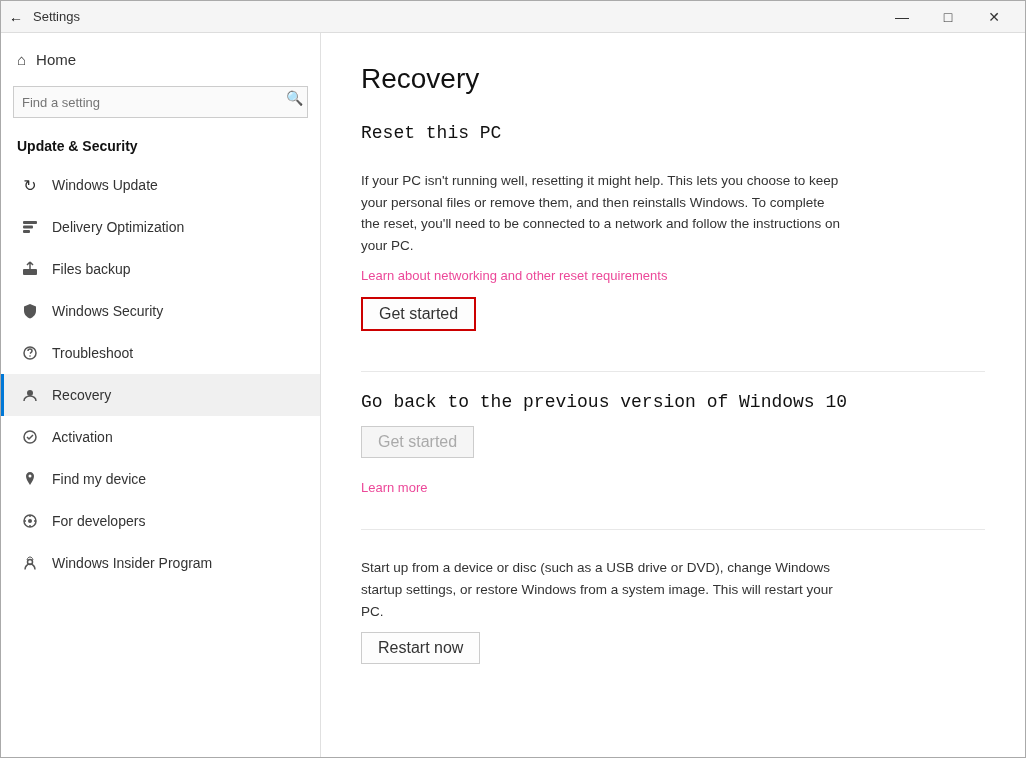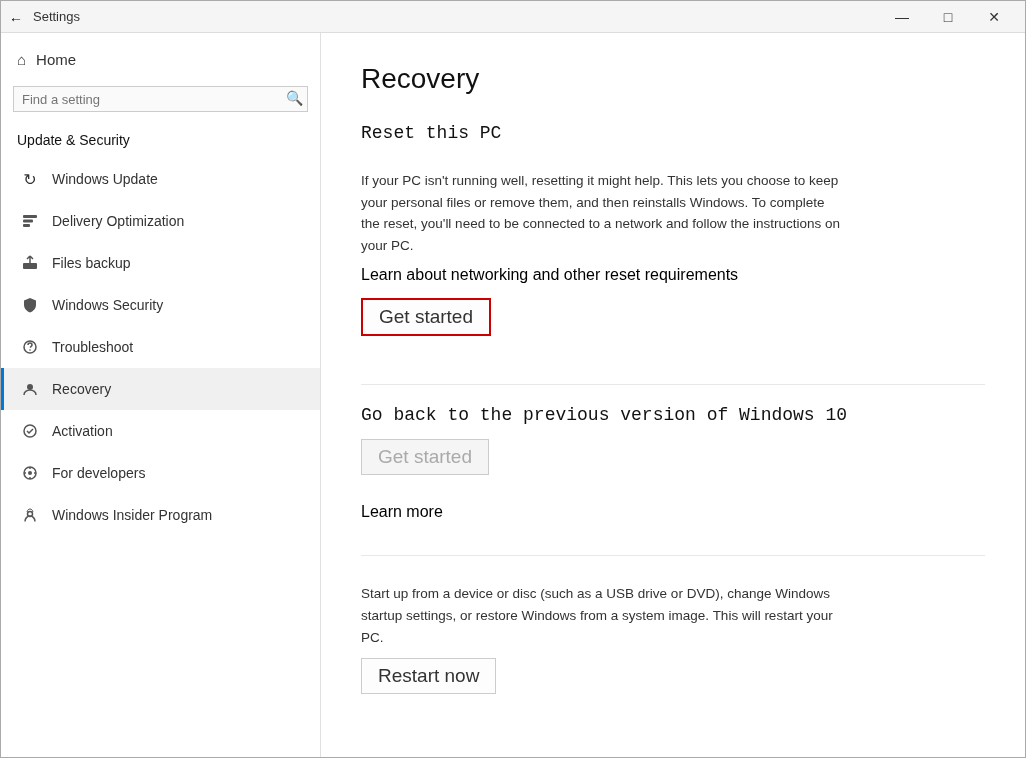--- a/index.html
+++ b/index.html
@@ -79,41 +79,41 @@
       cursor: pointer;
       font-size: 15px;
       color: #333;
     }
     .sidebar-search {
       margin: 0 12px 12px 12px;
       position: relative;
     }
     .sidebar-search input {
       width: 100%;
-      height: 26px;
+      height: 32px;
       border: 1px solid #ccc;
       background: #fafafa;
       padding: 0 30px 0 8px;
       font-size: 13px;
       color: #333;
       outline: none;
     }
     .search-icon-btn {
       position: absolute;
       right: 4px;
       top: 4px;
       background: none;
       border: none;
       cursor: pointer;
       color: #555;
       font-size: 14px;
     }
     .sidebar-section-title {
       font-size: 14px;
-      font-weight: 400;
+      font-weight: 700;
       color: #111;
       padding: 8px 16px 10px 16px;
     }
     .sidebar-item {
       display: flex;
       align-items: center;
       gap: 12px;
       padding: 11px 16px;
       cursor: pointer;
       font-size: 14px;
@@ -154,35 +154,35 @@
     }
     .section-desc {
       font-size: 13.5px;
       color: #333;
       line-height: 1.6;
       margin-bottom: 10px;
       max-width: 480px;
       margin-top: 27px;
     }
     .link-text {
-      font-size: 16px;
-      color: #000000;
+      font-size: 13px;
+      color: #ec4899;
       cursor: pointer;
       text-decoration: none;
       margin-bottom: 14px;
       display: inline-block;
     }
     .btn {
       padding: 6px 16px;
-      font-size: 19px;
+      font-size: 16px;
       cursor: pointer;
       border: 1px solid #ccc;
       background: #fdfdfd;
       color: #333;
-      margin-bottom: 28px;
+      margin-bottom: 20px;
       outline: none;
     }
     .btn:disabled {
       color: #aaa;
       cursor: default;
       background: #f5f5f5;
     }
     .btn.highlighted {
       border: 2px solid #c00;
     }
@@ -284,20 +284,29 @@
           <svg width="16" height="16" viewBox="0 0 16 16" fill="none">
             <circle cx="8" cy="8" r="6" stroke="#555" stroke-width="1.5" fill="none"></circle>
             <path d="M5 8L7 10L11 6" stroke="#555" stroke-width="1.5" fill="none"></path>
           </svg>
         </span>
         <span>Activation</span>
       </div>
       <div class="sidebar-item">
         <span class="icon">
           <svg width="16" height="16" viewBox="0 0 16 16" fill="none">
+            <path d="M8 1C5.8 1 4 2.8 4 5C4 8.5 8 14 8 14C8 14 12 8.5 12 5C12 2.8 10.2 1 8 1Z" fill="#555"></path>
+            <circle cx="8" cy="5" r="1.5" fill="white"></circle>
+          </svg>
+        </span>
+        <span>Find my device</span>
+      </div>
+      <div class="sidebar-item">
+        <span class="icon">
+          <svg width="16" height="16" viewBox="0 0 16 16" fill="none">
             <circle cx="8" cy="8" r="6" stroke="#555" stroke-width="1.5" fill="none"></circle>
             <circle cx="8" cy="8" r="2" fill="#555"></circle>
             <line x1="8" y1="2" x2="8" y2="4" stroke="#555" stroke-width="1.5"></line>
             <line x1="8" y1="12" x2="8" y2="14" stroke="#555" stroke-width="1.5"></line>
             <line x1="2" y1="8" x2="4" y2="8" stroke="#555" stroke-width="1.5"></line>
             <line x1="12" y1="8" x2="14" y2="8" stroke="#555" stroke-width="1.5"></line>
           </svg>
         </span>
         <span>For developers</span>
       </div>

